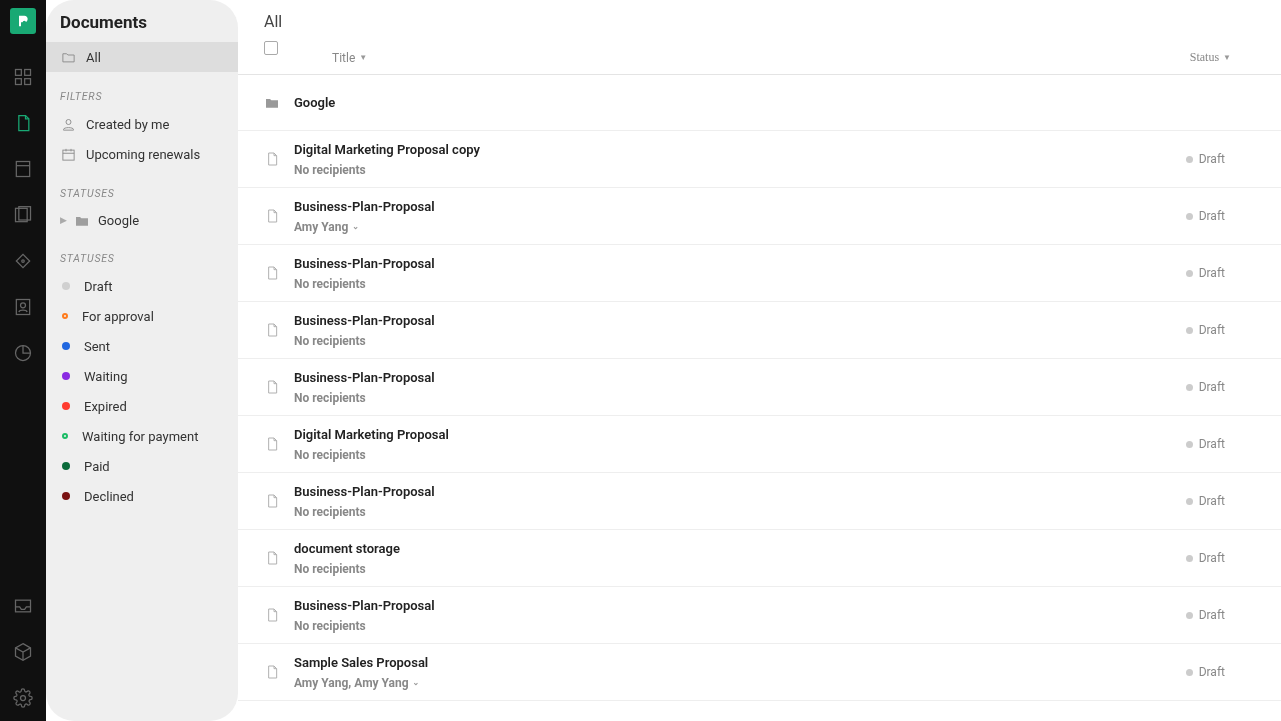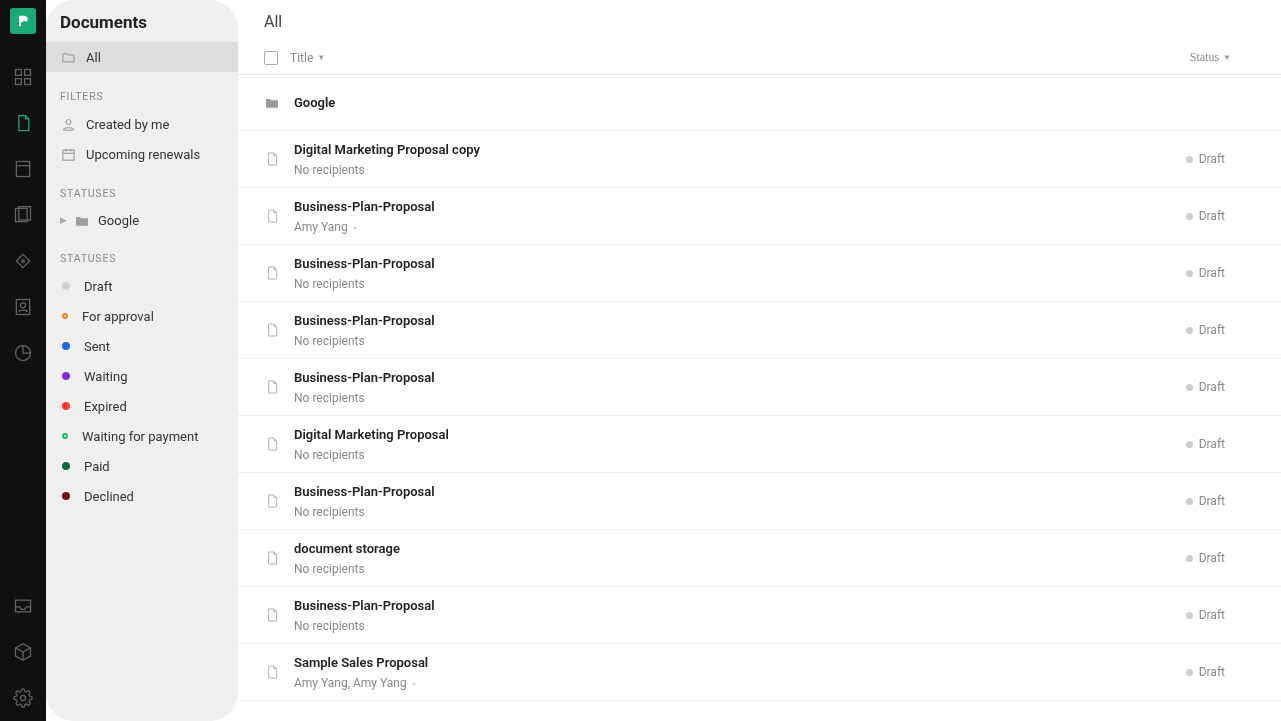--- a/index.html
+++ b/index.html
@@ -16,54 +16,54 @@
   .rail-item svg { stroke: #666; fill: none; stroke-width: 1.5; }
   .rail-spacer { flex: 1; }
 
   
   .sidebar { width: 192px; background: #efefef; display: flex; flex-direction: column; border-radius: 28px; }
   .sidebar-header { padding: 12px 14px 10px; font-size: 17px; font-weight: 700; color: #222; }
   .nav-item { display: flex; align-items: center; height: 30px; padding: 0 14px; cursor: pointer; color: #333; }
   .nav-item.active { background: #ddd; }
   .nav-item .nicon { width: 16px; height: 16px; margin-right: 10px; display: flex; align-items: center; justify-content: center; }
   .nav-item .nicon svg { width: 15px; height: 15px; stroke: #8c8c8c; fill: none; stroke-width: 1.5; }
-  .section-label { font-size: 10.5px; letter-spacing: 0.8px; color: #888; padding: 18px 14px 6px; }
+  .section-label { font-size: 10.5px; letter-spacing: 0.8px; color: #888; padding: 18px 14px 6px; font-style: italic; }
   .folder-item { display: flex; align-items: center; height: 28px; padding: 0 14px; cursor: pointer; }
   .folder-item .tri { width: 10px; color: #aaa; font-size: 9px; margin-right: 4px;}
   .folder-item .ficon { width: 16px; height: 14px; margin-right: 8px; }
   .folder-item .ficon svg { fill: #9e9e9e; }
   .status-item { display: flex; align-items: center; height: 30px; padding: 0 14px; cursor: pointer; }
   .status-dot { width: 8px; height: 8px; border-radius: 50%; margin-right: 14px; margin-left: 2px;}
   .dot-draft { background: #d0d0d0; }
   .dot-approval { border: 2px solid #ff7b1c; width: 6px; height: 6px; background: transparent; }
   .dot-sent { background: #2067e0; }
   .dot-viewed { background: #8a2be2; }
   .dot-completed { background: #1abc65; }
   .dot-expired { background: #ff3b2f; }
   .dot-waiting { border: 2px solid #1abc65; width: 6px; height: 6px; background: transparent; }
   .dot-paid { background: #0a6b3a; }
   .dot-declined { background: #7a1212; }
 
   
   .main { flex: 1; display: flex; flex-direction: column; overflow: hidden; }
   .main-header { padding: 12px 26px 10px; font-size: 16px; color: #444; }
-  .table-head { display: flex; align-items: center; padding: 0 26px; height: 34px; border-bottom: 1px solid #e4e4e4; color: #888; font-size: 12px;}
+  .table-head { display: flex; padding: 0 26px; height: 34px; border-bottom: 1px solid #e4e4e4; color: #888; font-size: 12px; gap: 42px;}
   .chk { width: 14px; height: 14px; border: 1.5px solid #aaa; border-radius: 2px; cursor: pointer; }
   .th-title { margin-left: 12px; display: flex; align-items: center; cursor: pointer; }
   .th-status { margin-left: auto; display: flex; align-items: center; cursor: pointer; margin-right: 24px; font-family: Liberation Serif, serif;}
   .sort-caret { margin-left: 4px; font-size: 8px; color: #999; }
   .rows { flex: 1; overflow-y: auto; }
   .row { display: flex; align-items: center; padding: 0 26px; height: 57px; border-bottom: 1px solid #eee; cursor: pointer; }
   .row.folder-row { height: 56px; }
   .row .ricon { width: 16px; height: 18px; margin-right: 14px; display: flex; align-items: center; justify-content: center; }
   .row .ricon svg { stroke: #b0b0b0; fill: none; stroke-width: 1.5; }
   .row.folder-row .ricon svg { fill: #999; stroke: none; }
   .row .col-main { flex: 1; display: flex; flex-direction: column; }
   .row .doc-title { font-size: 13px; font-weight: 600; color: #222; }
-  .row .doc-sub { font-size: 12px; color: #888; margin-top: 6px; display: flex; align-items: center;}
+  .row .doc-sub { font-size: 12px; color: #888; margin-top: 6px; display: flex; align-items: center; font-weight: bold;}
   .row .doc-sub .caret { margin-left: 4px; font-size: 8px; color: #999;}
   .row .col-status { display: flex; align-items: center; color: #888; font-size: 12px; margin-right: 30px;}
   .row .col-status .sdot { width: 7px; height: 7px; border-radius: 50%; background: #ccc; margin-right: 6px;}
 </style>
 </head>
 <body>
 
 <div class="app">
 
   <div class="rail">

